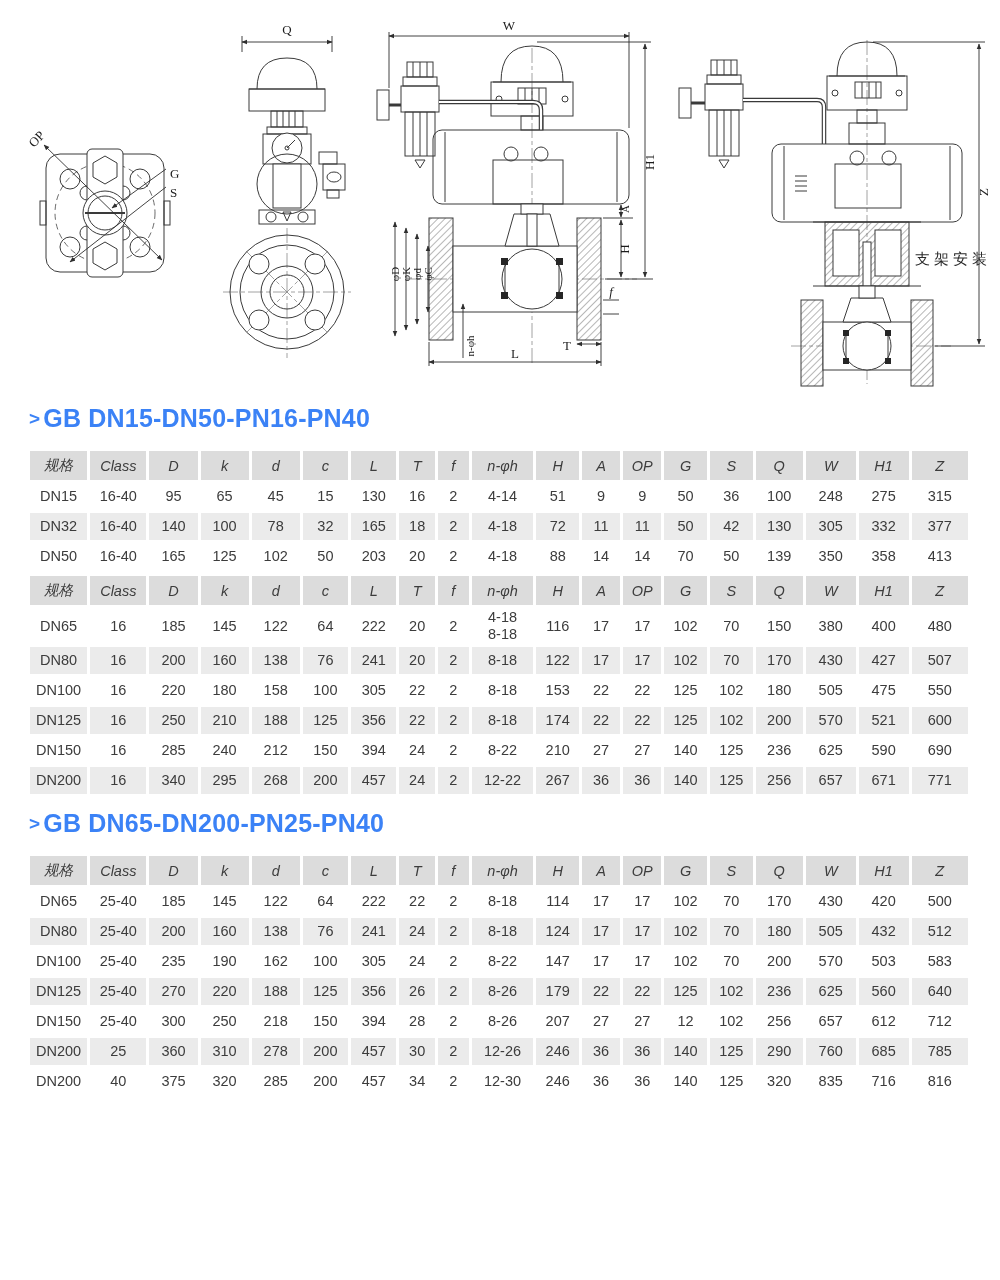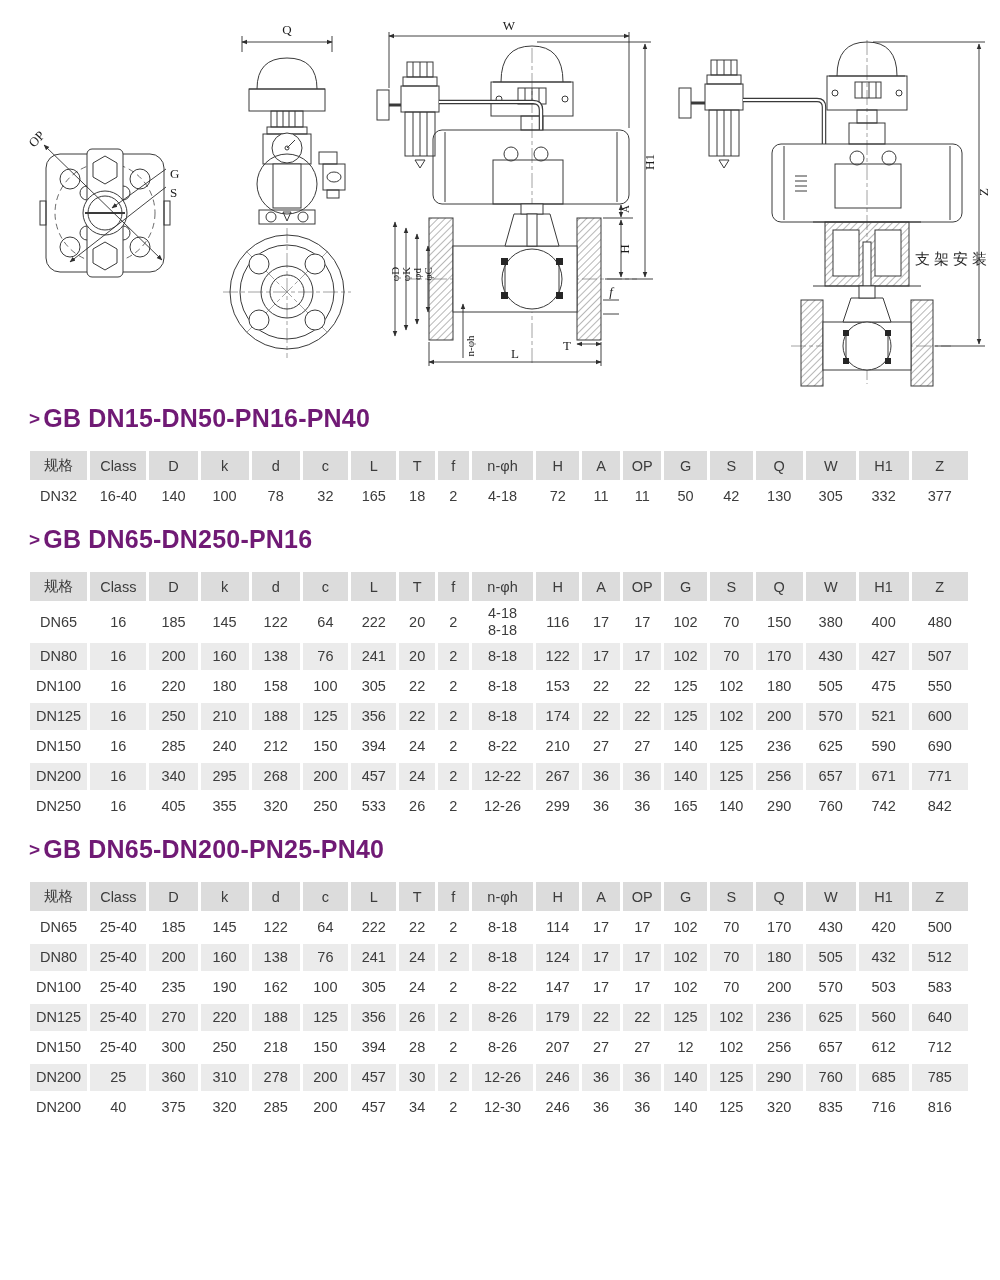--- a/index.html
+++ b/index.html
@@ -19,32 +19,32 @@
   .dim{stroke:#2e2e2e;stroke-width:0.9;fill:none;}
   .cl{stroke:#8a8a8a;stroke-width:0.8;fill:none;stroke-dasharray:15 3 4 3;}
   .dash{stroke:#5a5a5a;stroke-width:0.9;fill:none;stroke-dasharray:6 4;}
   .seat{fill:#262626;stroke:none;}
   text.dimlbl{font-family:"Liberation Serif","DejaVu Serif",serif;font-size:13px;fill:#1c1c1c;stroke:none;}
   text.dimsm{font-family:"Liberation Serif","DejaVu Serif",serif;font-size:11px;fill:#1c1c1c;stroke:none;}
   text.cjk{font-family:"DejaVu Sans","Liberation Sans",sans-serif;font-size:15px;fill:#2a2a2a;stroke:none;letter-spacing:4px;}
   
   h2.sec-title{
     margin:34px 0 15px 29px;font-size:25px;font-weight:bold;
-    color:#701a75;letter-spacing:.2px;
+    color:#3b82f6;letter-spacing:.2px;
   }
   h2.sec-title:first-of-type{margin-top:12px;}
   h2.sec-title .arrow{font-size:19px;font-weight:bold;margin-right:3px;vertical-align:2px;}
   
   table.spec{
     border-collapse:separate;border-spacing:3px 3px;table-layout:fixed;
     width:944px;margin:0 0 0 27px;font-size:14.5px;color:#3c3c3c;
   }
   table.spec th{
     background:#dcdcdc;font-weight:normal;
-    height:27px;padding:1px 0;overflow:hidden;
+    height:27px;padding:1px 0;overflow:hidden;font-style:italic;
   }
   table.spec td{
     text-align:center;height:25px;padding:1px 0;
     white-space:pre-line;line-height:1.18;overflow:hidden;
   }
   table.spec tbody tr:nth-child(even) td{background:#ebebeb;}
   table.spec th:nth-child(1){width:6.3%;}
   table.spec th:nth-child(2){width:6.2%;}
   table.spec th:nth-child(3),table.spec th:nth-child(4),table.spec th:nth-child(5){width:5.3%;}
   table.spec th:nth-child(6),table.spec th:nth-child(7){width:5.0%;}
@@ -359,46 +359,87 @@
           <th>G</th>
           <th>S</th>
           <th>Q</th>
           <th>W</th>
           <th>H1</th>
           <th>Z</th>
         </tr>
       </thead>
     <tbody>
         <tr>
+          <td>DN15</td>
+          <td>16-40</td>
+          <td>95</td>
+          <td>65</td>
+          <td>45</td>
+          <td>15</td>
+          <td>130</td>
+          <td>16</td>
+          <td>2</td>
+          <td>4-14</td>
+          <td>51</td>
+          <td>9</td>
+          <td>9</td>
+          <td>50</td>
+          <td>36</td>
+          <td>100</td>
+          <td>248</td>
+          <td>275</td>
+          <td>315</td>
+        </tr>
+        <tr>
           <td>DN32</td>
           <td>16-40</td>
           <td>140</td>
           <td>100</td>
           <td>78</td>
           <td>32</td>
           <td>165</td>
           <td>18</td>
           <td>2</td>
           <td>4-18</td>
           <td>72</td>
           <td>11</td>
           <td>11</td>
           <td>50</td>
           <td>42</td>
           <td>130</td>
           <td>305</td>
           <td>332</td>
           <td>377</td>
         </tr>
+        <tr>
+          <td>DN50</td>
+          <td>16-40</td>
+          <td>165</td>
+          <td>125</td>
+          <td>102</td>
+          <td>50</td>
+          <td>203</td>
+          <td>20</td>
+          <td>2</td>
+          <td>4-18</td>
+          <td>88</td>
+          <td>14</td>
+          <td>14</td>
+          <td>70</td>
+          <td>50</td>
+          <td>139</td>
+          <td>350</td>
+          <td>358</td>
+          <td>413</td>
+        </tr>
       </tbody>
   </table>
 </section>
 
 <section class="spec-section">
-  <h2 class="sec-title"><span class="arrow">&gt;</span><span>GB DN65-DN250-PN16</span></h2>
   <table class="spec">
     <thead>
         <tr>
           <th>规格</th>
           <th>Class</th>
           <th>D</th>
           <th>k</th>
           <th>d</th>
           <th>c</th>
           <th>L</th>
@@ -537,41 +578,20 @@
           <td>267</td>
           <td>36</td>
           <td>36</td>
           <td>140</td>
           <td>125</td>
           <td>256</td>
           <td>657</td>
           <td>671</td>
           <td>771</td>
         </tr>
-        <tr>
-          <td>DN250</td>
-          <td>16</td>
-          <td>405</td>
-          <td>355</td>
-          <td>320</td>
-          <td>250</td>
-          <td>533</td>
-          <td>26</td>
-          <td>2</td>
-          <td>12-26</td>
-          <td>299</td>
-          <td>36</td>
-          <td>36</td>
-          <td>165</td>
-          <td>140</td>
-          <td>290</td>
-          <td>760</td>
-          <td>742</td>
-          <td>842</td>
-        </tr>
       </tbody>
   </table>
 </section>
 
 <section class="spec-section">
   <h2 class="sec-title"><span class="arrow">&gt;</span><span>GB DN65-DN200-PN25-PN40</span></h2>
   <table class="spec">
     <thead>
         <tr>
           <th>规格</th>

